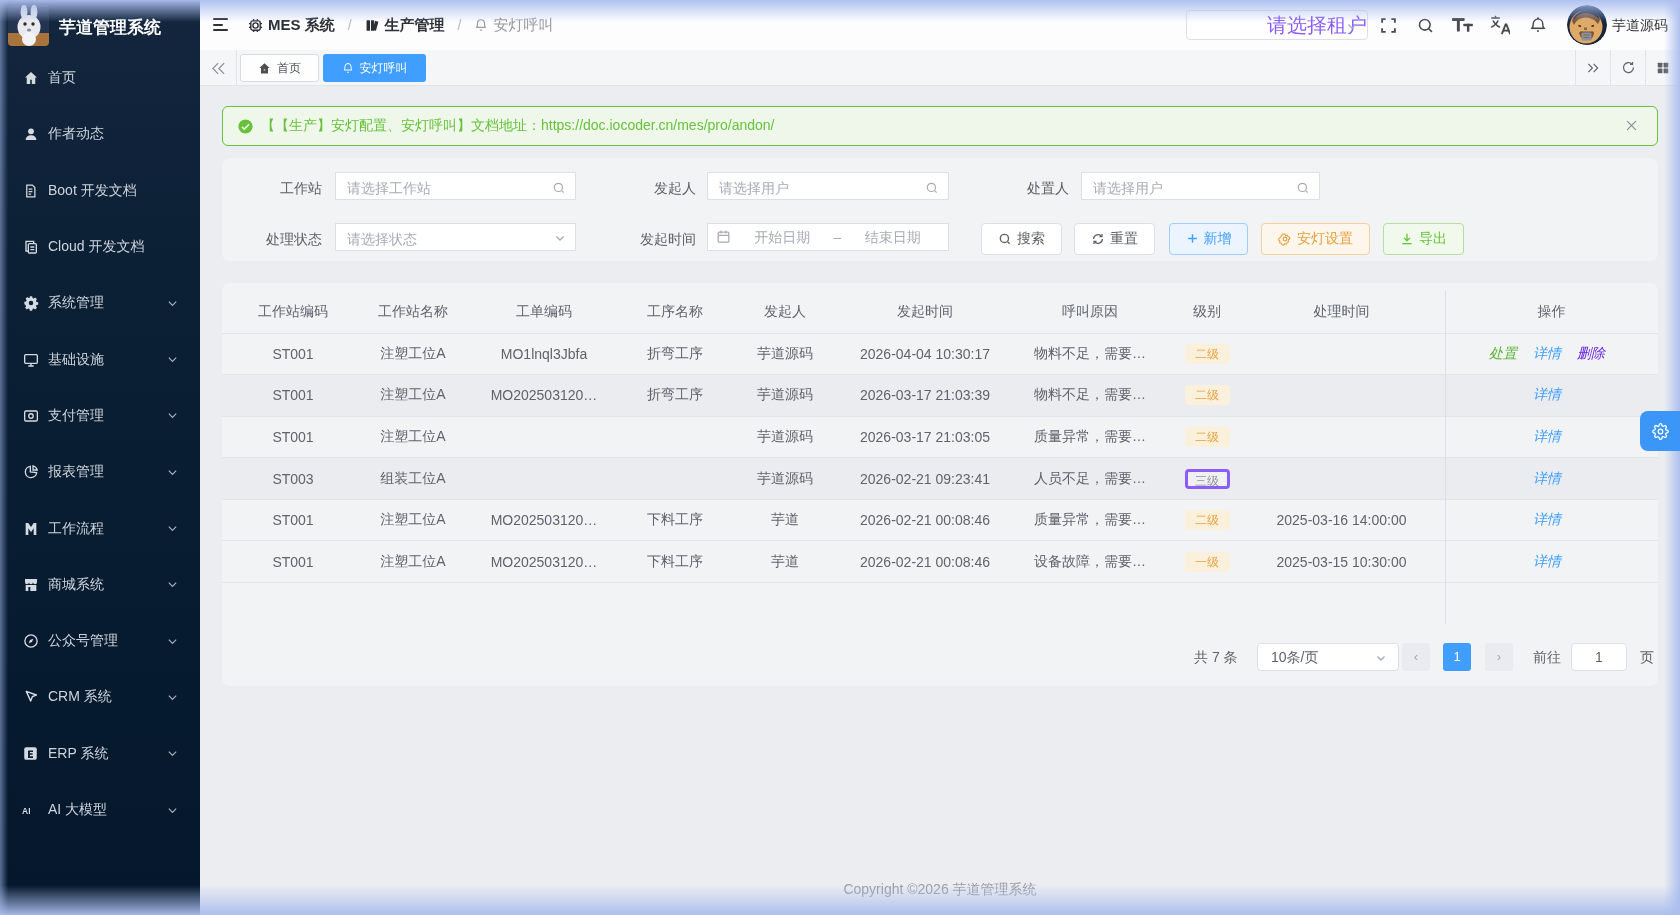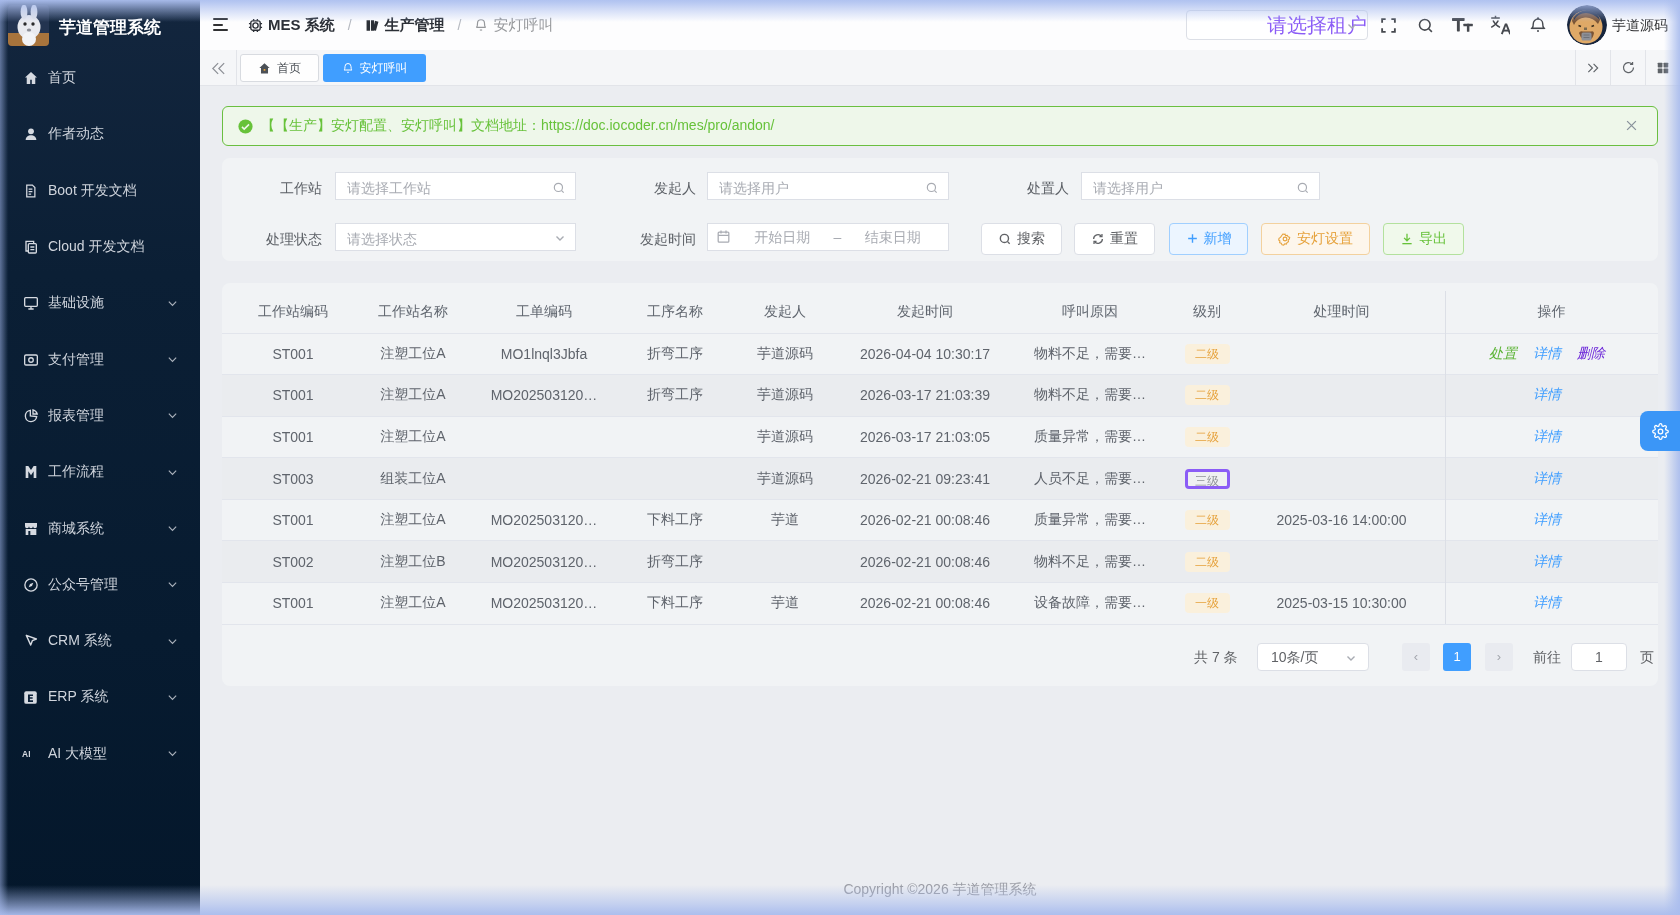--- a/index.html
+++ b/index.html
@@ -68,21 +68,21 @@
 .tag-w{background:#faf0dc;color:#e6a23c;}
 .tag-i{background:#eff0f2;border:3px solid #8b5cf6;color:#909399;line-height:18px;}
 .lnk{font-size:14px;font-style:italic;}
 .lnk-b{color:#409eff;}
 .lnk-g{color:#59b332;font-weight:500;}
 .lnk-o{color:#6d28d9;font-weight:500;}
 
 .pager{position:absolute;left:0;top:360px;width:1436px;height:28px;}
 .pg{position:absolute;top:0;height:28px;line-height:28px;}
 .pg-total{left:972px;color:#606266;}
-.pg-size{left:1035px;width:112px;background:#fff;border:1px solid #dcdfe6;border-radius:4px;color:#606266;padding-left:13px;line-height:26px;}
+.pg-size{left:1035px;width:142px;background:#fff;border:1px solid #dcdfe6;border-radius:4px;color:#606266;padding-left:13px;line-height:26px;}
 .pg-btn{width:28px;text-align:center;border-radius:3px;background:#e9ebf0;color:#a3a6ad;font-size:13px;}
 .pg-prev{left:1180px;}
 .pg-cur{left:1221px;background:#409eff;color:#fff;font-size:13px;}
 .pg-next{left:1263px;}
 .pg-go{left:1311px;color:#606266;}
 .pg-inp{left:1349px;width:56px;background:#fff;border:1px solid #dcdfe6;border-radius:4px;text-align:center;color:#606266;line-height:26px;}
 .pg-ye{left:1418px;color:#606266;}
 .footer{position:absolute;left:0;top:795px;width:1480px;text-align:center;color:#9b9da5;font-size:14px;}
 
 .fset{position:absolute;right:0;top:411px;width:40px;height:40px;background:#3b96f7;border-radius:8px 0 0 8px;color:#fff;display:flex;align-items:center;justify-content:center;z-index:60;}
@@ -142,20 +142,33 @@
       </div>
       <div class="mi">
         <span class="ic">
           <svg width="16" height="16" viewBox="0 0 24 24" fill="none" stroke="currentColor" stroke-width="2">
             <rect x="8" y="7" width="12" height="14" rx="1.5"></rect>
             <path d="M16 7V3.5H4.5V18H8"></path>
             <path d="M11 12h6M11 16h6"></path>
           </svg>
         </span>
         <span class="tx">Cloud 开发文档</span>
+      </div>
+      <div class="mi">
+        <span class="ic">
+          <svg width="16" height="16" viewBox="0 0 24 24" fill="currentColor">
+            <path d="M10.2 2h3.6l.5 2.6 1.9.8 2.2-1.5 2.5 2.5-1.5 2.2.8 1.9 2.6.5v3.6l-2.6.5-.8 1.9 1.5 2.2-2.5 2.5-2.2-1.5-1.9.8-.5 2.6h-3.6l-.5-2.6-1.9-.8-2.2 1.5-2.5-2.5 1.5-2.2-.8-1.9L2 13.8v-3.6l2.6-.5.8-1.9L3.9 5.6l2.5-2.5 2.2 1.5 1.9-.8zM12 8.6A3.4 3.4 0 1 0 12 15.4 3.4 3.4 0 0 0 12 8.6z" fill-rule="evenodd"></path>
+          </svg>
+        </span>
+        <span class="tx">系统管理</span>
+        <span class="ar">
+          <svg width="11" height="11" viewBox="0 0 12 12" fill="none" stroke="currentColor" stroke-width="1.3">
+            <path d="M2 4l4 4 4-4"></path>
+          </svg>
+        </span>
       </div>
       <div class="mi">
         <span class="ic">
           <svg width="16" height="16" viewBox="0 0 24 24" fill="none" stroke="currentColor" stroke-width="2">
             <rect x="2.5" y="4" width="19" height="13" rx="1.5"></rect>
             <path d="M8 21h8M12 17v4"></path>
           </svg>
         </span>
         <span class="tx">基础设施</span>
         <span class="ar">
@@ -555,32 +568,20 @@
               <td>注塑工位A</td>
               <td>MO202503120…</td>
               <td>下料工序</td>
               <td>芋道</td>
               <td>2026-02-21 00:08:46</td>
               <td>质量异常，需要…</td>
               <td><span class="tag tag-w">二级</span></td>
               <td>2025-03-16 14:00:00</td>
               <td style="padding-right:9px;"><span class="lnk lnk-b">详情</span></td>
             </tr>
-            <tr class="stripe">
-              <td>ST002</td>
-              <td>注塑工位B</td>
-              <td>MO202503120…</td>
-              <td>折弯工序</td>
-              <td></td>
-              <td>2026-02-21 00:08:46</td>
-              <td>物料不足，需要…</td>
-              <td><span class="tag tag-w">二级</span></td>
-              <td></td>
-              <td style="padding-right:9px;"><span class="lnk lnk-b">详情</span></td>
-            </tr>
             <tr>
               <td>ST001</td>
               <td>注塑工位A</td>
               <td>MO202503120…</td>
               <td>下料工序</td>
               <td>芋道</td>
               <td>2026-02-21 00:08:46</td>
               <td>设备故障，需要…</td>
               <td><span class="tag tag-w">一级</span></td>
               <td>2025-03-15 10:30:00</td>

